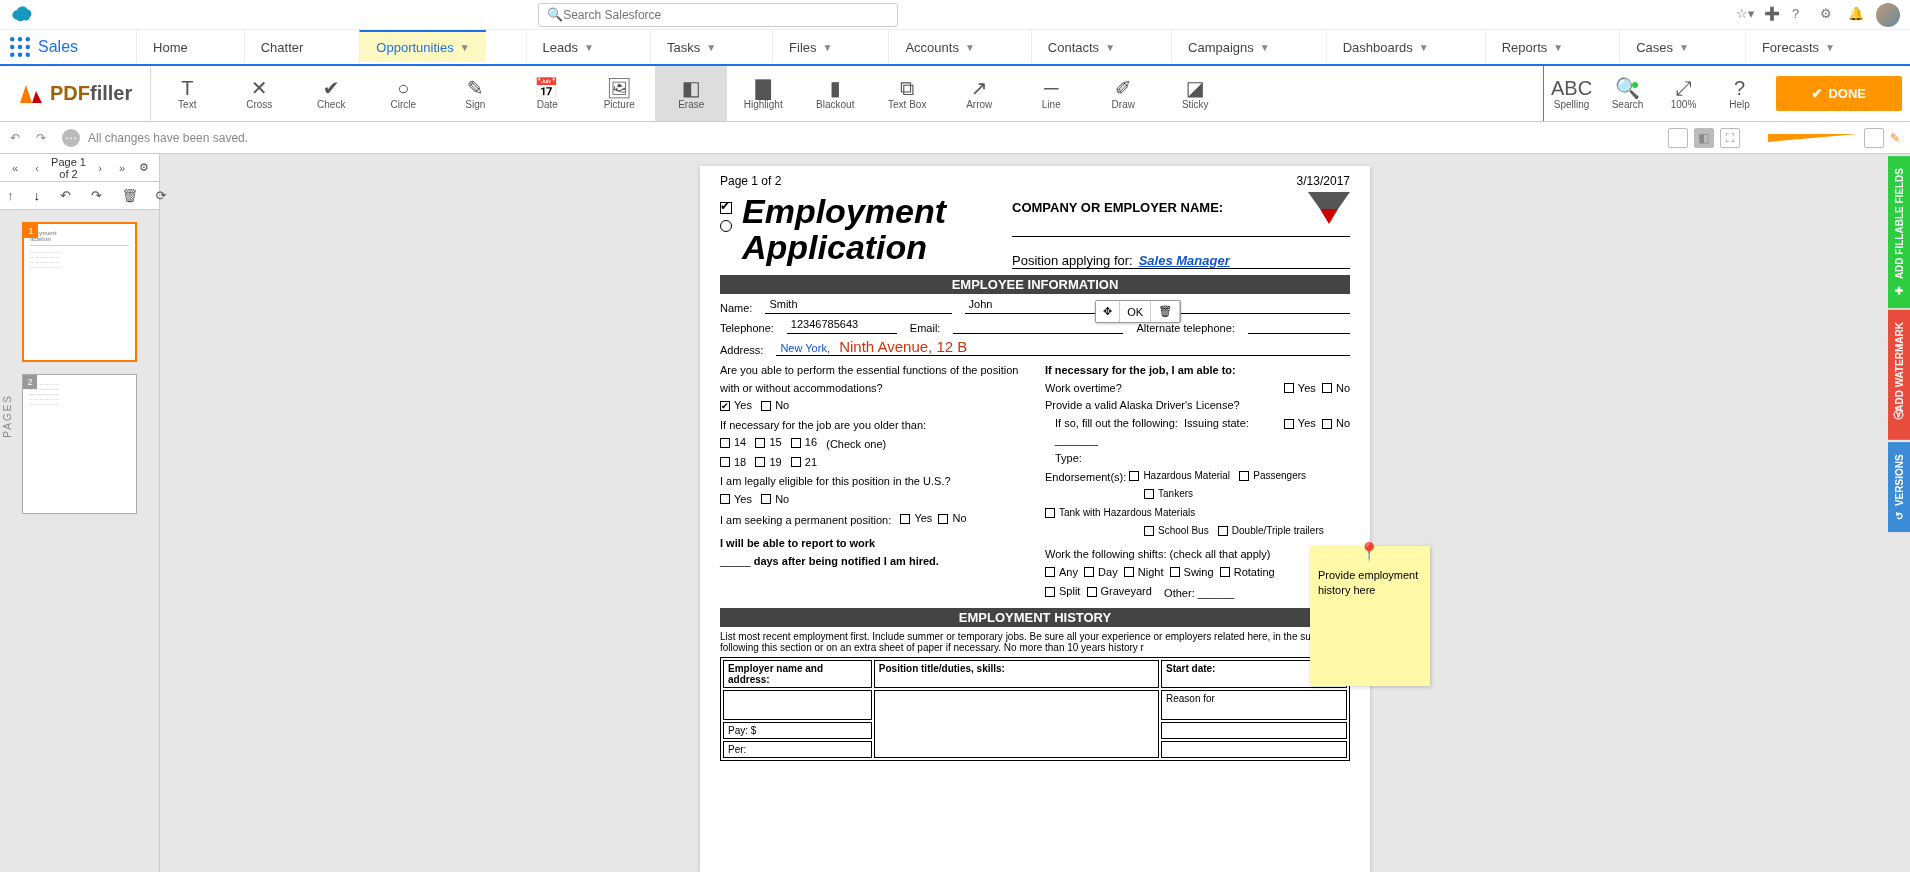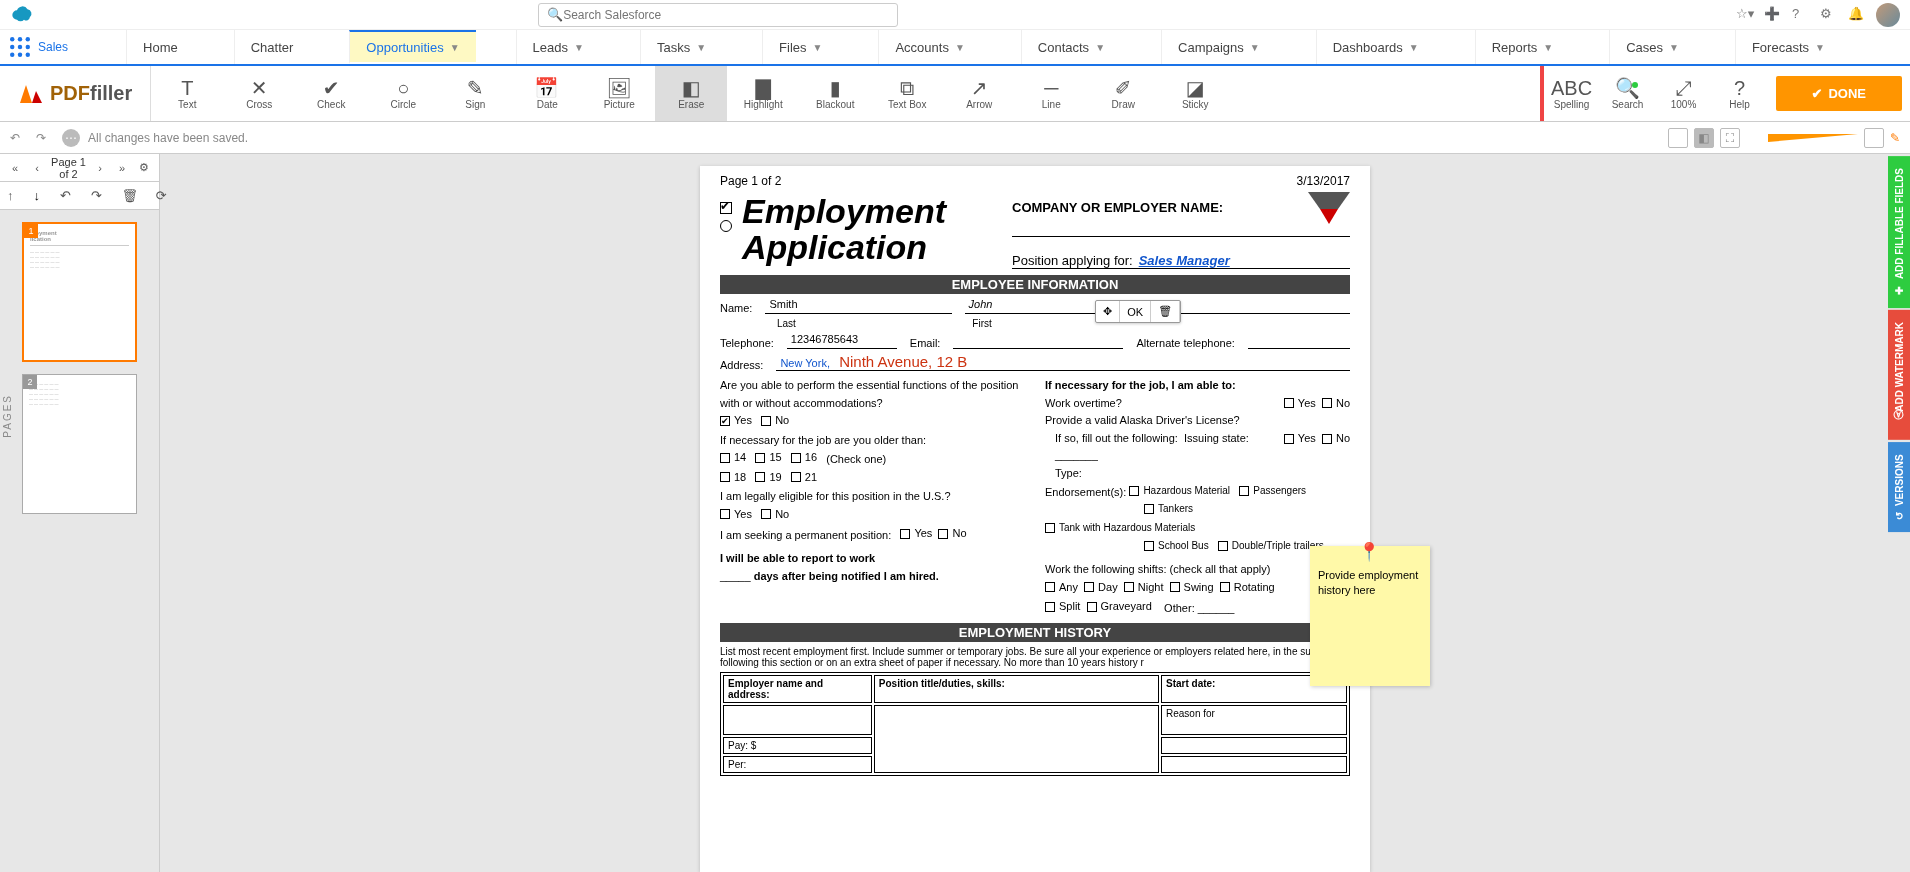--- a/index.html
+++ b/index.html
@@ -10,33 +10,33 @@
   .sf-cloud { width: 28px; height: 20px; color: #1798c1; }
   .sf-search { margin-left: 500px; width: 360px; height: 24px; border: 1px solid #ccc; border-radius: 3px; display: flex; align-items: center; padding: 0 8px; }
   .sf-search input { border: none; outline: none; flex: 1; font-size: 12px; }
   .sf-header-r { margin-left: auto; display: flex; gap: 10px; align-items: center; }
   .sf-ico { width: 18px; height: 18px; color: #777; }
   .sf-avatar { width: 24px; height: 24px; border-radius: 50%; background: linear-gradient(135deg,#c19a7a,#6a8a9a); }
 
   
   .sf-nav { height: 36px; display: flex; align-items: center; border-bottom: 2px solid #1a73e8; padding: 0 10px; }
   .apps-ico { width: 20px; height: 20px; color: #1a73e8; }
-  .sf-app { color: #1a73e8; font-weight: 500; font-size: 12px; margin: 0 18px 0 8px; }
+  .sf-app { color: #1a73e8; font-weight: 500; font-size: 16px; margin: 0 18px 0 8px; }
   .sf-tab { padding: 0 16px; height: 100%; display: flex; align-items: center; gap: 6px; color: #444; font-size: 13px; border-left: 1px solid #eee; cursor: pointer; margin-left: 40px; }
   .sf-tab.active { border-top: 2px solid #1a73e8; border-bottom: 2px solid #fff; margin-bottom: -2px; color: #1a73e8; background: #fef9c3; }
   .chev { font-size: 10px; color: #888; }
 
   
   .pf-tb { height: 56px; background: #fff; border-bottom: 1px solid #ccc; display: flex; align-items: stretch; }
   .pf-logo { display: flex; align-items: center; padding: 0 18px; font-weight: 700; font-size: 20px; border-right: 1px solid #ddd; }
   .pf-logo .accent { color: #a16207; }
   .pf-tool { width: 72px; display: flex; flex-direction: column; align-items: center; justify-content: center; font-size: 10px; color: #555; cursor: pointer; }
   .pf-tool.selected { background: #ddd; }
   .pf-tool svg, .pf-tool .glyph { height: 22px; display: flex; align-items: center; font-size: 20px; }
-  .pf-tb-r { margin-left: auto; border-left: 4px solid #ef4444; display: flex; }
+  .pf-tb-r { margin-left: auto; border-left: 1px solid #ef4444; display: flex; }
   .pf-tool.small { width: 56px; }
   .pf-done { background: #ff9500; color: #fff; font-weight: 700; padding: 8px 36px; margin: 10px 8px; border-radius: 2px; display: flex; align-items: center; gap: 6px; cursor: pointer; }
   .dot-green { width:6px; height:6px; border-radius:50%; background:#2ecc40; position:absolute; margin-left:14px; margin-top:-18px; }
 
   
   .pf-status { height: 32px; border-bottom: 1px solid #ccc; display: flex; align-items: center; padding: 0 10px; gap: 8px; color: #888; font-size: 12px; }
   .pf-status .ico { width: 18px; color: #888; }
   .pf-status-r { margin-left: auto; display: flex; gap: 6px; align-items: center; }
   .sq { width: 20px; height: 20px; border: 1px solid #bbb; border-radius: 2px; display: flex; align-items: center; justify-content: center; cursor: pointer; }
   .sq.dark { background: #bbb; }
@@ -353,29 +353,23 @@
       <div class="logo-sq"><svg width="42" height="34">
             <path fill="#555" d="M0 0 H42 L30 17 H12 Z"></path>
             <path fill="#c00" d="M12 17 H30 L21 32 Z"></path>
           </svg></div>
 
       <div class="bar">EMPLOYEE INFORMATION</div>
 
       <div class="frow">
         <span>Name:</span>
         <div class="fl" style="flex:1;"><span>Smith</span></div>
-        <div class="fl" style="flex:1;font-style:italic;"><span>John</span></div>
+        <div class="fl" style="flex:1;"><span>John</span></div>
         <div class="fl" style="flex:1;"></div>
       </div>
-      <div class="frow small">
-          <span style="width:44px;"></span>
-          <span style="flex:1;">Last</span>
-          <span style="flex:1;">First</span>
-          <span style="flex:1;"></span>
-        </div>
 
       <div class="frow">
         <span>Telephone:</span>
         <div class="fl" style="width:110px;"><span>12346785643</span></div>
         <span>Email:</span>
         <div class="fl" style="width:170px;"></div>
         <span>Alternate telephone:</span>
         <div class="fl" style="flex:1;"></div>
       </div>
 

